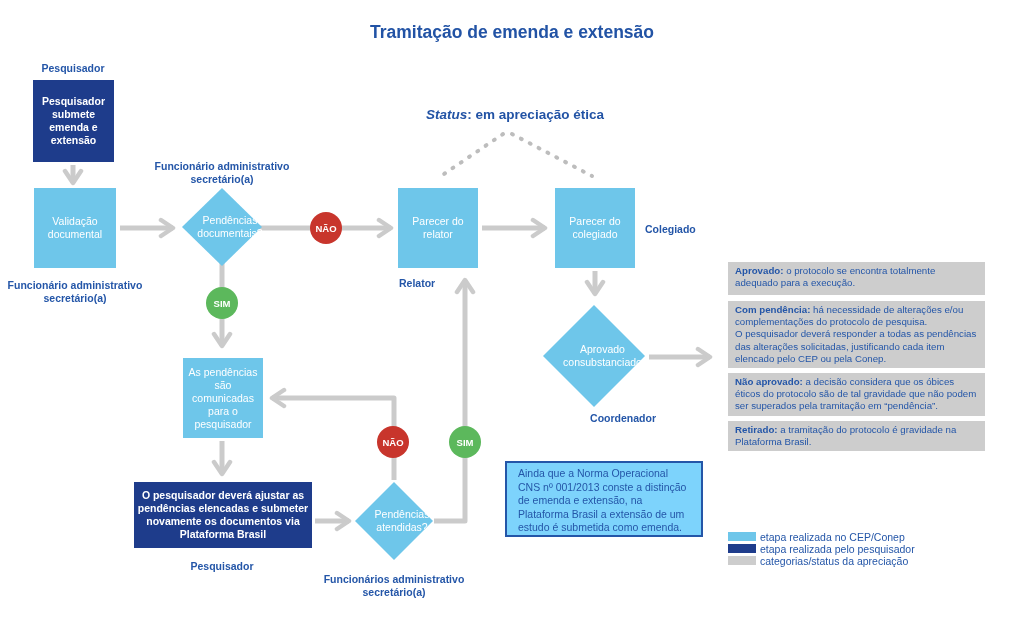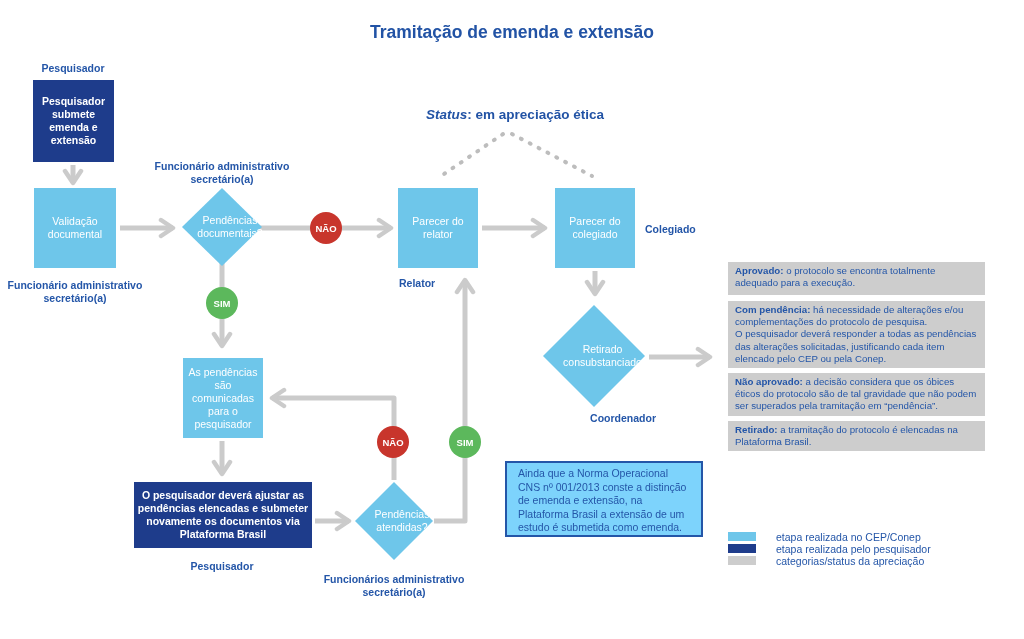--- a/index.html
+++ b/index.html
@@ -66,21 +66,21 @@
   #status-pendencia{top:301px;min-height:66px;}
   #status-nao-aprovado{top:373px;min-height:43px;}
   #status-retirado{top:421px;min-height:30px;}
   .note{
     position:absolute;z-index:2;left:505px;top:461px;width:198px;height:76px;
     box-sizing:border-box;border:2px solid #2456A8;background:#7dd3fc;
     color:#2456A8;font-size:10.5px;line-height:13.5px;padding:4px 11px;
   }
   .legend-row{
     position:absolute;z-index:2;left:728px;height:11px;display:flex;
-    align-items:center;gap:20px;
+    align-items:center;gap:4px;
   }
   #legend-row-1{top:531px;}
   #legend-row-2{top:543px;}
   #legend-row-3{top:555px;}
   .swatch{width:28px;height:9px;}
   .sw-light{background:#6EC6EA;}
   .sw-dark{background:#1E3C8B;}
   .sw-gray{background:#CDCDCD;}
   .legend-label{color:#2456A8;font-size:10.5px;white-space:nowrap;}
 </style>
@@ -127,40 +127,40 @@
 
   <div class="node dark" id="box-submete">Pesquisador submete emenda e extensão</div>
   <div class="node light" id="box-validacao">Validação documental</div>
   <div class="node light" id="box-relator">Parecer do relator</div>
   <div class="node light" id="box-colegiado">Parecer do colegiado</div>
   <div class="node light" id="box-comunicadas">As pendências são comunicadas para o pesquisador</div>
   <div class="node dark" id="box-ajustar">O pesquisador deverá ajustar as pendências elencadas e submeter novamente os documentos via Plataforma Brasil</div>
 
   <div class="dtext" id="dt-pend-doc">Pendências documentais?</div>
   <div class="dtext" id="dt-pend-atend">Pendências atendidas?</div>
-  <div class="dtext" id="dt-consub">Retirado consubstanciado</div>
+  <div class="dtext" id="dt-consub">Aprovado consubstanciado</div>
 
   <div class="ctext" id="ct-nao1">NÃO</div>
   <div class="ctext" id="ct-sim1">SIM</div>
   <div class="ctext" id="ct-nao2">NÃO</div>
   <div class="ctext" id="ct-sim2">SIM</div>
 
   <div class="lbl" id="lbl-pesquisador-top">Pesquisador</div>
   <div class="lbl" id="lbl-func1">Funcionário administrativo secretário(a)</div>
   <div class="lbl" id="lbl-func2">Funcionário administrativo secretário(a)</div>
   <div class="lbl" id="lbl-relator">Relator</div>
   <div class="lbl" id="lbl-colegiado">Colegiado</div>
   <div class="lbl" id="lbl-coordenador">Coordenador</div>
   <div class="lbl" id="lbl-pesquisador-bottom">Pesquisador</div>
   <div class="lbl" id="lbl-func3">Funcionários administrativo secretário(a)</div>
 
   <div class="status-box" id="status-aprovado"><span class="lead">Aprovado:</span><span> o protocolo se encontra totalmente adequado para a execução.</span></div>
   <div class="status-box" id="status-pendencia"><span class="lead">Com pendência:</span><span> há necessidade de alterações e/ou complementações do protocolo de pesquisa.</span><div>O pesquisador deverá responder a todas as pendências das alterações solicitadas, justificando cada item elencado pelo CEP ou pela Conep.</div></div>
   <div class="status-box" id="status-nao-aprovado"><span class="lead">Não aprovado:</span><span> a decisão considera que os óbices éticos do protocolo são de tal gravidade que não podem ser superados pela tramitação em “pendência”.</span></div>
-  <div class="status-box" id="status-retirado"><span class="lead">Retirado:</span><span> a tramitação do protocolo é elencadas na Plataforma Brasil.</span></div>
+  <div class="status-box" id="status-retirado"><span class="lead">Retirado:</span><span> a tramitação do protocolo é gravidade na Plataforma Brasil.</span></div>
 
   <div class="note">Ainda que a Norma Operacional CNS nº 001/2013 conste a distinção de emenda e extensão, na Plataforma Brasil a extensão de um estudo é submetida como emenda.</div>
 
   <div class="legend-row" id="legend-row-1">
     <span class="swatch sw-light"></span>
     <span class="legend-label">etapa realizada no CEP/Conep</span>
   </div>
   <div class="legend-row" id="legend-row-2">
     <span class="swatch sw-dark"></span>
     <span class="legend-label">etapa realizada pelo pesquisador</span>

